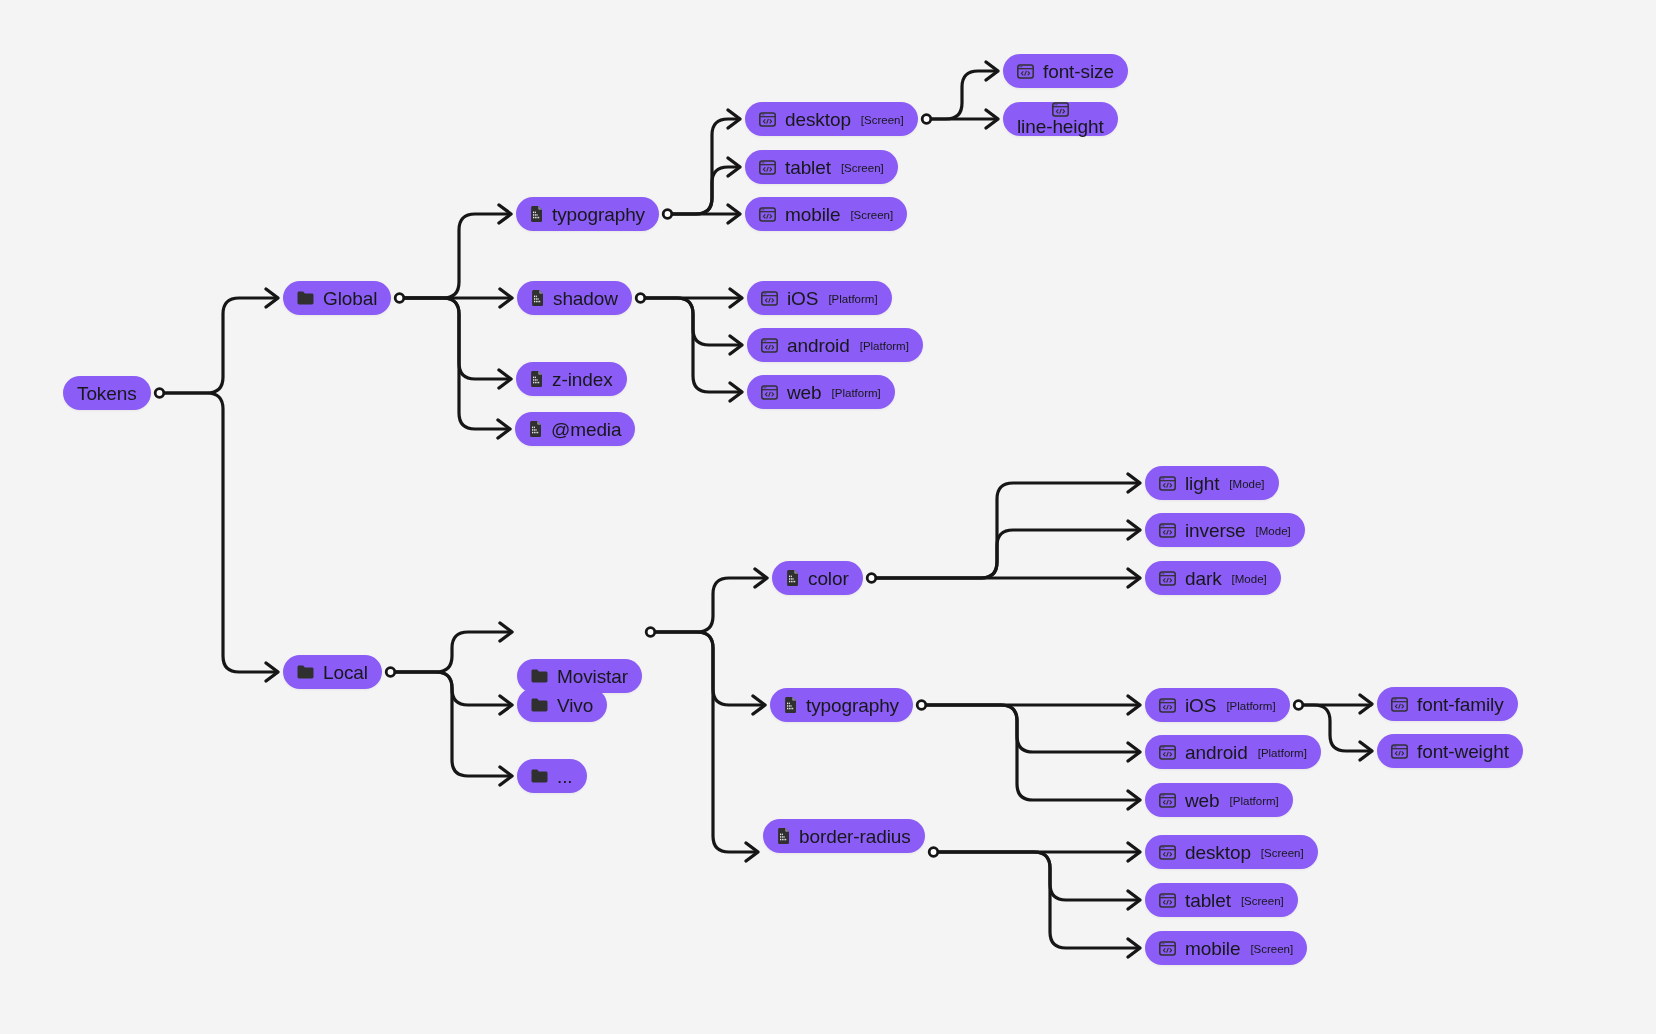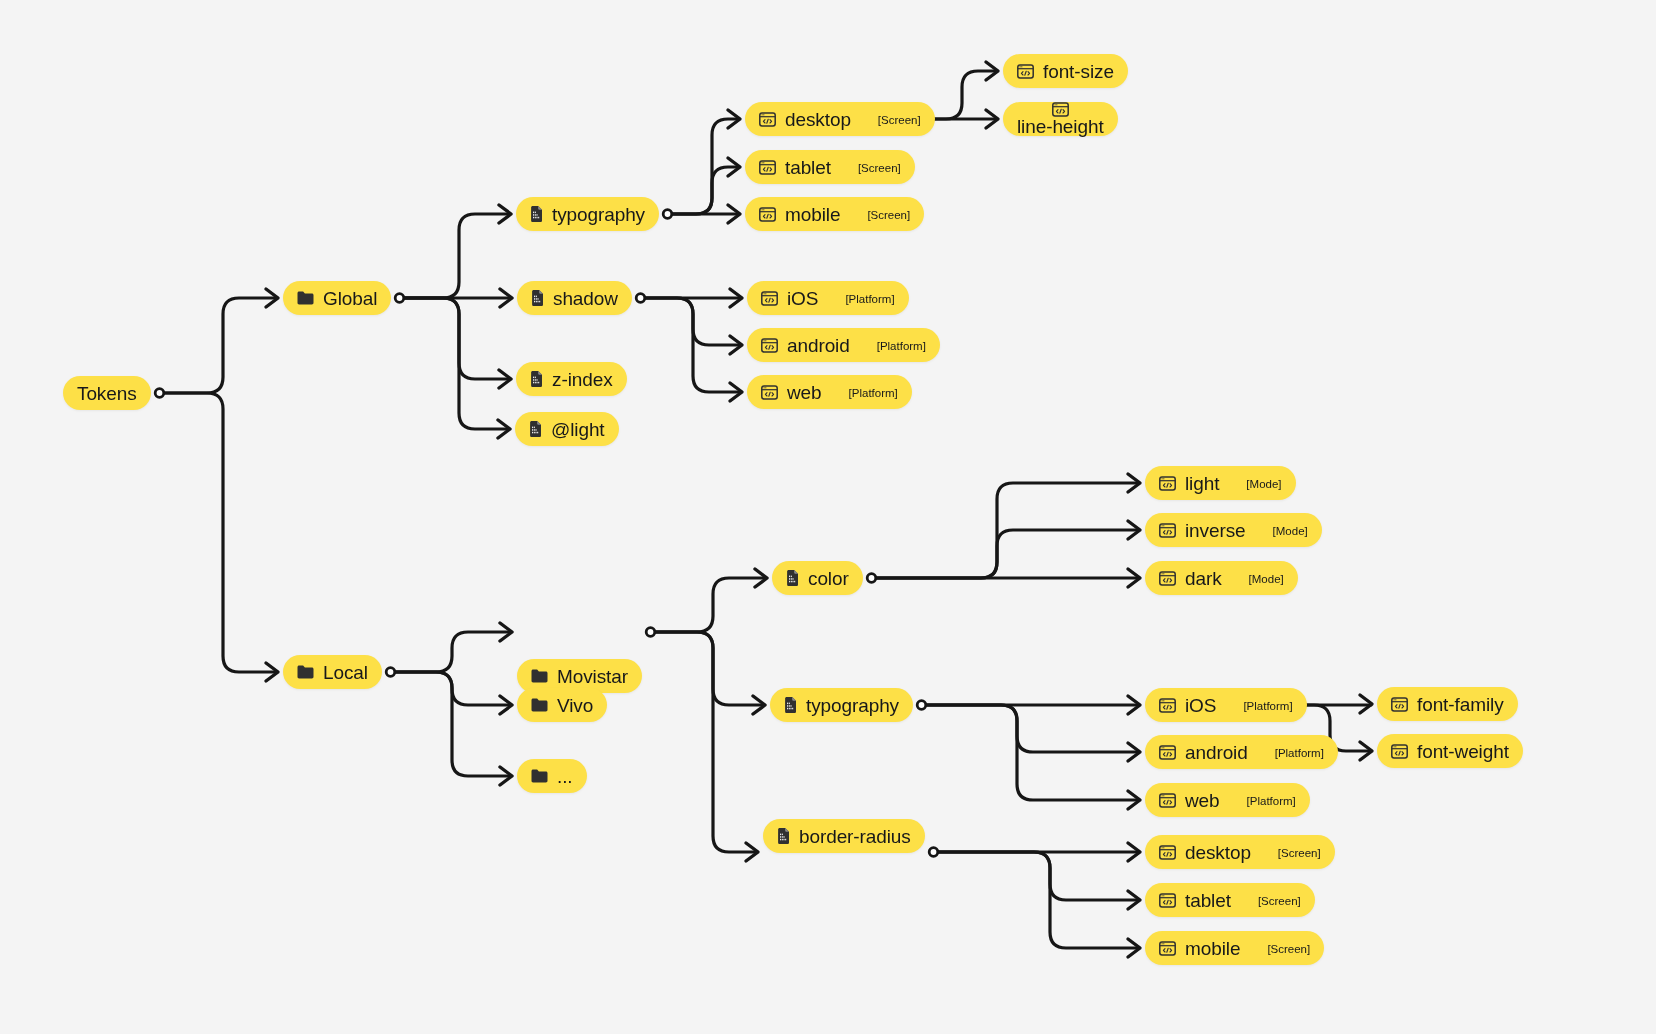--- a/index.html
+++ b/index.html
@@ -12,41 +12,41 @@
   }
   #edges{position:absolute;left:0;top:0;pointer-events:none;}
   .node{
     position:absolute;
     transform:translateY(-50%);
     display:inline-flex;
     align-items:center;
     column-gap:9px;
     height:34px;
     padding:0 14px;
-    background:#fde047;
+    background:#8b5cf6;
     border-radius:17px;
     box-shadow:0 1px 2.5px rgba(0,0,0,0.06);
     white-space:nowrap;
     cursor:pointer;
   }
   .node .label{
     font-size:19px;
     font-weight:500;
     letter-spacing:-0.1px;
     color:#17181a;
     line-height:1;
   }
   .node .tag{
     font-size:11.5px;
     font-weight:500;
     color:#17181a;
     line-height:1;
     position:relative;
     top:1.5px;
-    margin-left:18px;
+    margin-left:1px;
   }
   .node .icon{
     display:inline-flex;
     align-items:center;
     justify-content:center;
     flex:none;
   }
 </style>
 </head>
 <body>
@@ -209,21 +209,21 @@
             <rect x="3.1" y="8.2" width="1" height="1.5"></rect>
             <rect x="4.8" y="8.2" width="1" height="1.5"></rect>
             <rect x="6.5" y="8.2" width="1" height="1.5"></rect>
             <rect x="3.1" y="10.8" width="1" height="1.5"></rect>
             <rect x="4.8" y="10.8" width="1" height="1.5"></rect>
             <rect x="6.5" y="10.8" width="1" height="1.5"></rect>
             <rect x="8.2" y="10.8" width="1" height="1.5"></rect>
           </g>
         </svg>
       </span>
-      <span class="label">@light</span>
+      <span class="label">@media</span>
     </div>
     <div class="node" style="left: 745px; top: 119px;">
       <span class="icon">
         <svg width="17" height="15" viewBox="0 0 17 15">
           <rect x="0.8" y="1" width="15.4" height="13" rx="2.2" fill="none" stroke="#303030" stroke-width="1.5"></rect>
           <line x1="0.9" y1="4.7" x2="16.1" y2="4.7" stroke="#303030" stroke-width="1.2"></line>
           <rect x="2.6" y="2.3" width="1" height="1" fill="#303030"></rect>
           <rect x="4.3" y="2.3" width="1" height="1" fill="#303030"></rect>
           <g fill="none" stroke="#303030" stroke-width="1.1" stroke-linecap="round" stroke-linejoin="round">
             <path d="M6 7.6 L4.4 9.3 L6 11"></path>

